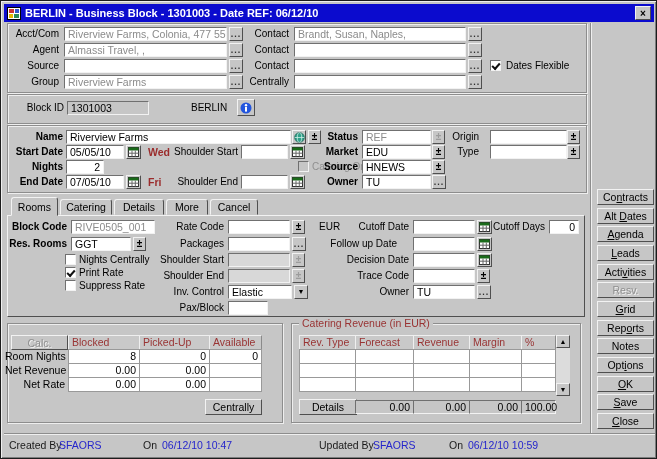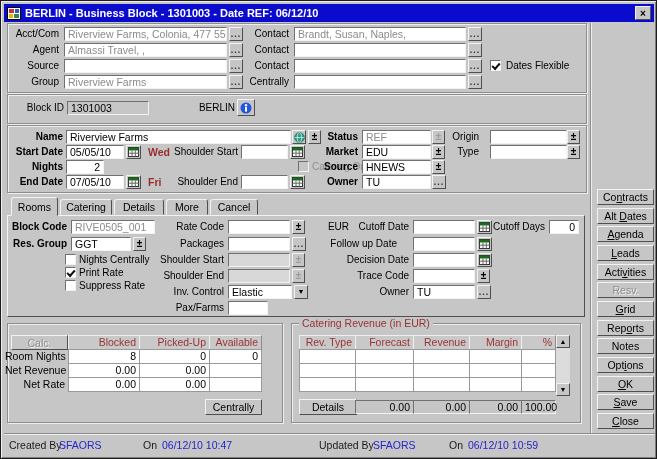--- a/index.html
+++ b/index.html
@@ -8,21 +8,21 @@
     border:1px solid #1c1c1c;box-sizing:border-box;
     box-shadow:inset 1px 1px 0 #efefef, inset -1px -1px 0 #7d7d7d;}
   .tb{position:absolute;left:3px;top:3px;width:650px;height:18px;background:#0b0bce;
     display:flex;align-items:center;gap:4px;padding:0 3px;box-sizing:border-box;}
   .tb .t{flex:1;color:#fff;font-weight:bold;font-size:11px;white-space:nowrap;overflow:hidden;}
   .xb{width:16px;height:14px;background:#c6c6c6;border:1px solid;border-color:#f2f2f2 #4f4f4f #4f4f4f #f2f2f2;
     font-size:10px;line-height:11px;text-align:center;padding:0;font-family:inherit;font-weight:bold;color:#000;}
   .GB{position:absolute;border:1px solid #8d8d8d;box-shadow:inset 1px 1px 0 #eee, 1px 1px 0 #eee;}
   .GT{position:absolute;background:#c6c6c6;padding:0 3px;color:#993333;white-space:nowrap;line-height:12px;font-size:10.5px;z-index:2;}
   .L{position:absolute;height:14px;line-height:14px;text-align:right;white-space:nowrap;font-size:10px;}
-  .LL{text-align:right;}
+  .LL{text-align:left;}
   .B{font-weight:bold;}
   .F{position:absolute;height:14px;line-height:12px;background:#fff;border:1px solid;
     border-color:#707070 #f2f2f2 #f2f2f2 #707070;box-sizing:border-box;padding:0 3px;
     white-space:nowrap;overflow:hidden;font-size:10.5px;}
   .F.d{color:#8b8b8b;}
   .F.g{background:#c6c6c6;}
   .F.gg{background:#d8d8d8;}
   .F.n{text-align:right;}
   .BT{position:absolute;height:14px;width:14px;background:#c6c6c6;border:1px solid;
     border-color:#f2f2f2 #4f4f4f #4f4f4f #f2f2f2;box-sizing:border-box;padding:0;
@@ -37,21 +37,21 @@
   .sbtn{left:596px;width:57px;height:16px;}
   .CHK{position:absolute;width:11px;height:11px;background:#fff;border:1px solid;
     border-color:#707070 #f2f2f2 #f2f2f2 #707070;box-sizing:border-box;}
   .CHK.dis{background:#c6c6c6;}
   .CHK.on::after{content:"";position:absolute;left:1px;top:2px;width:6px;height:3px;
     border-left:2px solid #111;border-bottom:2px solid #111;transform:rotate(-48deg);}
   .CL{position:absolute;height:12px;line-height:12px;white-space:nowrap;font-size:10px;}
   .CL.dis{color:#8f8f8f;}
   .day{position:absolute;height:14px;line-height:14px;color:#9b2c2c;font-weight:bold;font-size:10.5px;}
   .TH{position:absolute;height:15px;background:#c9c9c9;border:1px solid;border-color:#efefef #8a8a8a #8a8a8a #efefef;
-    box-sizing:border-box;color:#993333;padding:0 3px;line-height:13px;font-size:10.5px;white-space:nowrap;overflow:hidden;text-align:right;}
+    box-sizing:border-box;color:#993333;padding:0 3px;line-height:13px;font-size:10.5px;white-space:nowrap;overflow:hidden;}
   .TD{position:absolute;height:15px;background:#fff;border:1px solid #999;box-sizing:border-box;
     text-align:right;padding:0 3px;line-height:13px;font-size:10.5px;}
   .RL{position:absolute;height:15px;line-height:15px;text-align:right;white-space:nowrap;font-size:10.5px;}
   .TT{position:absolute;height:14px;background:#c6c6c6;border:1px solid;border-color:#707070 #f2f2f2 #f2f2f2 #707070;
     box-sizing:border-box;text-align:right;padding:0 3px;line-height:12px;font-size:10.5px;}
   .tab{position:absolute;background:#c6c6c6;border:1px solid;border-color:#f2f2f2 #4f4f4f #c6c6c6 #f2f2f2;
     border-radius:3px 3px 0 0;text-align:center;font-size:10.5px;box-sizing:border-box;z-index:0;}
   .tab.on{z-index:2;}
   .panel{position:absolute;background:#c6c6c6;border:1px solid;border-color:#f2f2f2 #4f4f4f #4f4f4f #f2f2f2;box-sizing:border-box;z-index:1;}
   .grv{position:absolute;width:0;border-left:1px solid #8d8d8d;border-right:1px solid #efefef;}
@@ -232,21 +232,21 @@
 
   <div class="tab on" style="left:10px;top:196px;width:47px;height:19px;line-height:18px">Rooms</div>
   <div class="tab" style="left:59px;top:198px;width:52px;height:16px;line-height:15px">Catering</div>
   <div class="tab" style="left:113px;top:198px;width:50px;height:16px;line-height:15px">Details</div>
   <div class="tab" style="left:165px;top:198px;width:42px;height:16px;line-height:15px">More</div>
   <div class="tab" style="left:209px;top:198px;width:48px;height:16px;line-height:15px">Cancel</div>
   <div class="panel" style="left:6px;top:214px;width:578px;height:102px"></div>
 
   <div class="L B" style="left:4px;top:219px;width:62px;z-index:2">Block Code</div>
   <div class="F d" style="left:70px;top:219px;width:84px;z-index:2">RIVE0505_001</div>
-  <div class="L B" style="left:4px;top:236px;width:62px;z-index:2">Res. Group</div>
+  <div class="L B" style="left:4px;top:236px;width:62px;z-index:2">Res. Rooms</div>
   <div class="F" style="left:70px;top:236px;width:60px;z-index:2">GGT</div>
   <button class="BT pm" style="left:132px;top:236px;width:13px;z-index:2">
       <span>±</span>
     </button>
   <span class="CHK" style="left:64px;top:253px;z-index:2"></span>
   <span class="CL" style="left:78px;top:253px;z-index:2">Nights Centrally</span>
   <span class="CHK on" style="left:64px;top:266px;z-index:2"></span>
   <span class="CL" style="left:78px;top:266px;z-index:2">Print Rate</span>
   <span class="CHK" style="left:64px;top:279px;z-index:2"></span>
   <span class="CL" style="left:78px;top:279px;z-index:2">Suppress Rate</span>
@@ -270,21 +270,21 @@
   <div class="L" style="left:150px;top:268px;width:73px;z-index:2">Shoulder End</div>
   <div class="F gg" style="left:227px;top:268px;width:62px;z-index:2"></div>
   <button class="BT pm d" style="left:291px;top:268px;width:13px;z-index:2">
       <span>±</span>
     </button>
   <div class="L" style="left:150px;top:284px;width:73px;z-index:2">Inv. Control</div>
   <div class="F" style="left:227px;top:284px;width:64px;z-index:2">Elastic</div>
   <button class="BT" style="left:293px;top:284px;width:14px;z-index:2">
       <span style="font-size:7px">▼</span>
     </button>
-  <div class="L" style="left:150px;top:300px;width:73px;z-index:2">Pax/Farms</div>
+  <div class="L" style="left:150px;top:300px;width:73px;z-index:2">Pax/Block</div>
   <div class="F" style="left:227px;top:300px;width:40px;z-index:2"></div>
 
   <div class="L" style="left:335px;top:219px;width:73px;z-index:2">Cutoff Date</div>
   <div class="F" style="left:412px;top:219px;width:62px;z-index:2"></div>
   <button class="BT" style="left:476px;top:219px;width:15px;z-index:2">
     <svg width="11" height="10" viewBox="0 0 11 10">
         <rect x="0.5" y="0.5" width="10" height="9" fill="#fff" stroke="#333"></rect>
         <rect x="0.5" y="0.5" width="10" height="3" fill="#1a6b1a"></rect>
         <path d="M0.5 6.2H10.5 M4 3.5V9.5 M7.3 3.5V9.5" stroke="#666" stroke-width="1" fill="none"></path>
       </svg>

